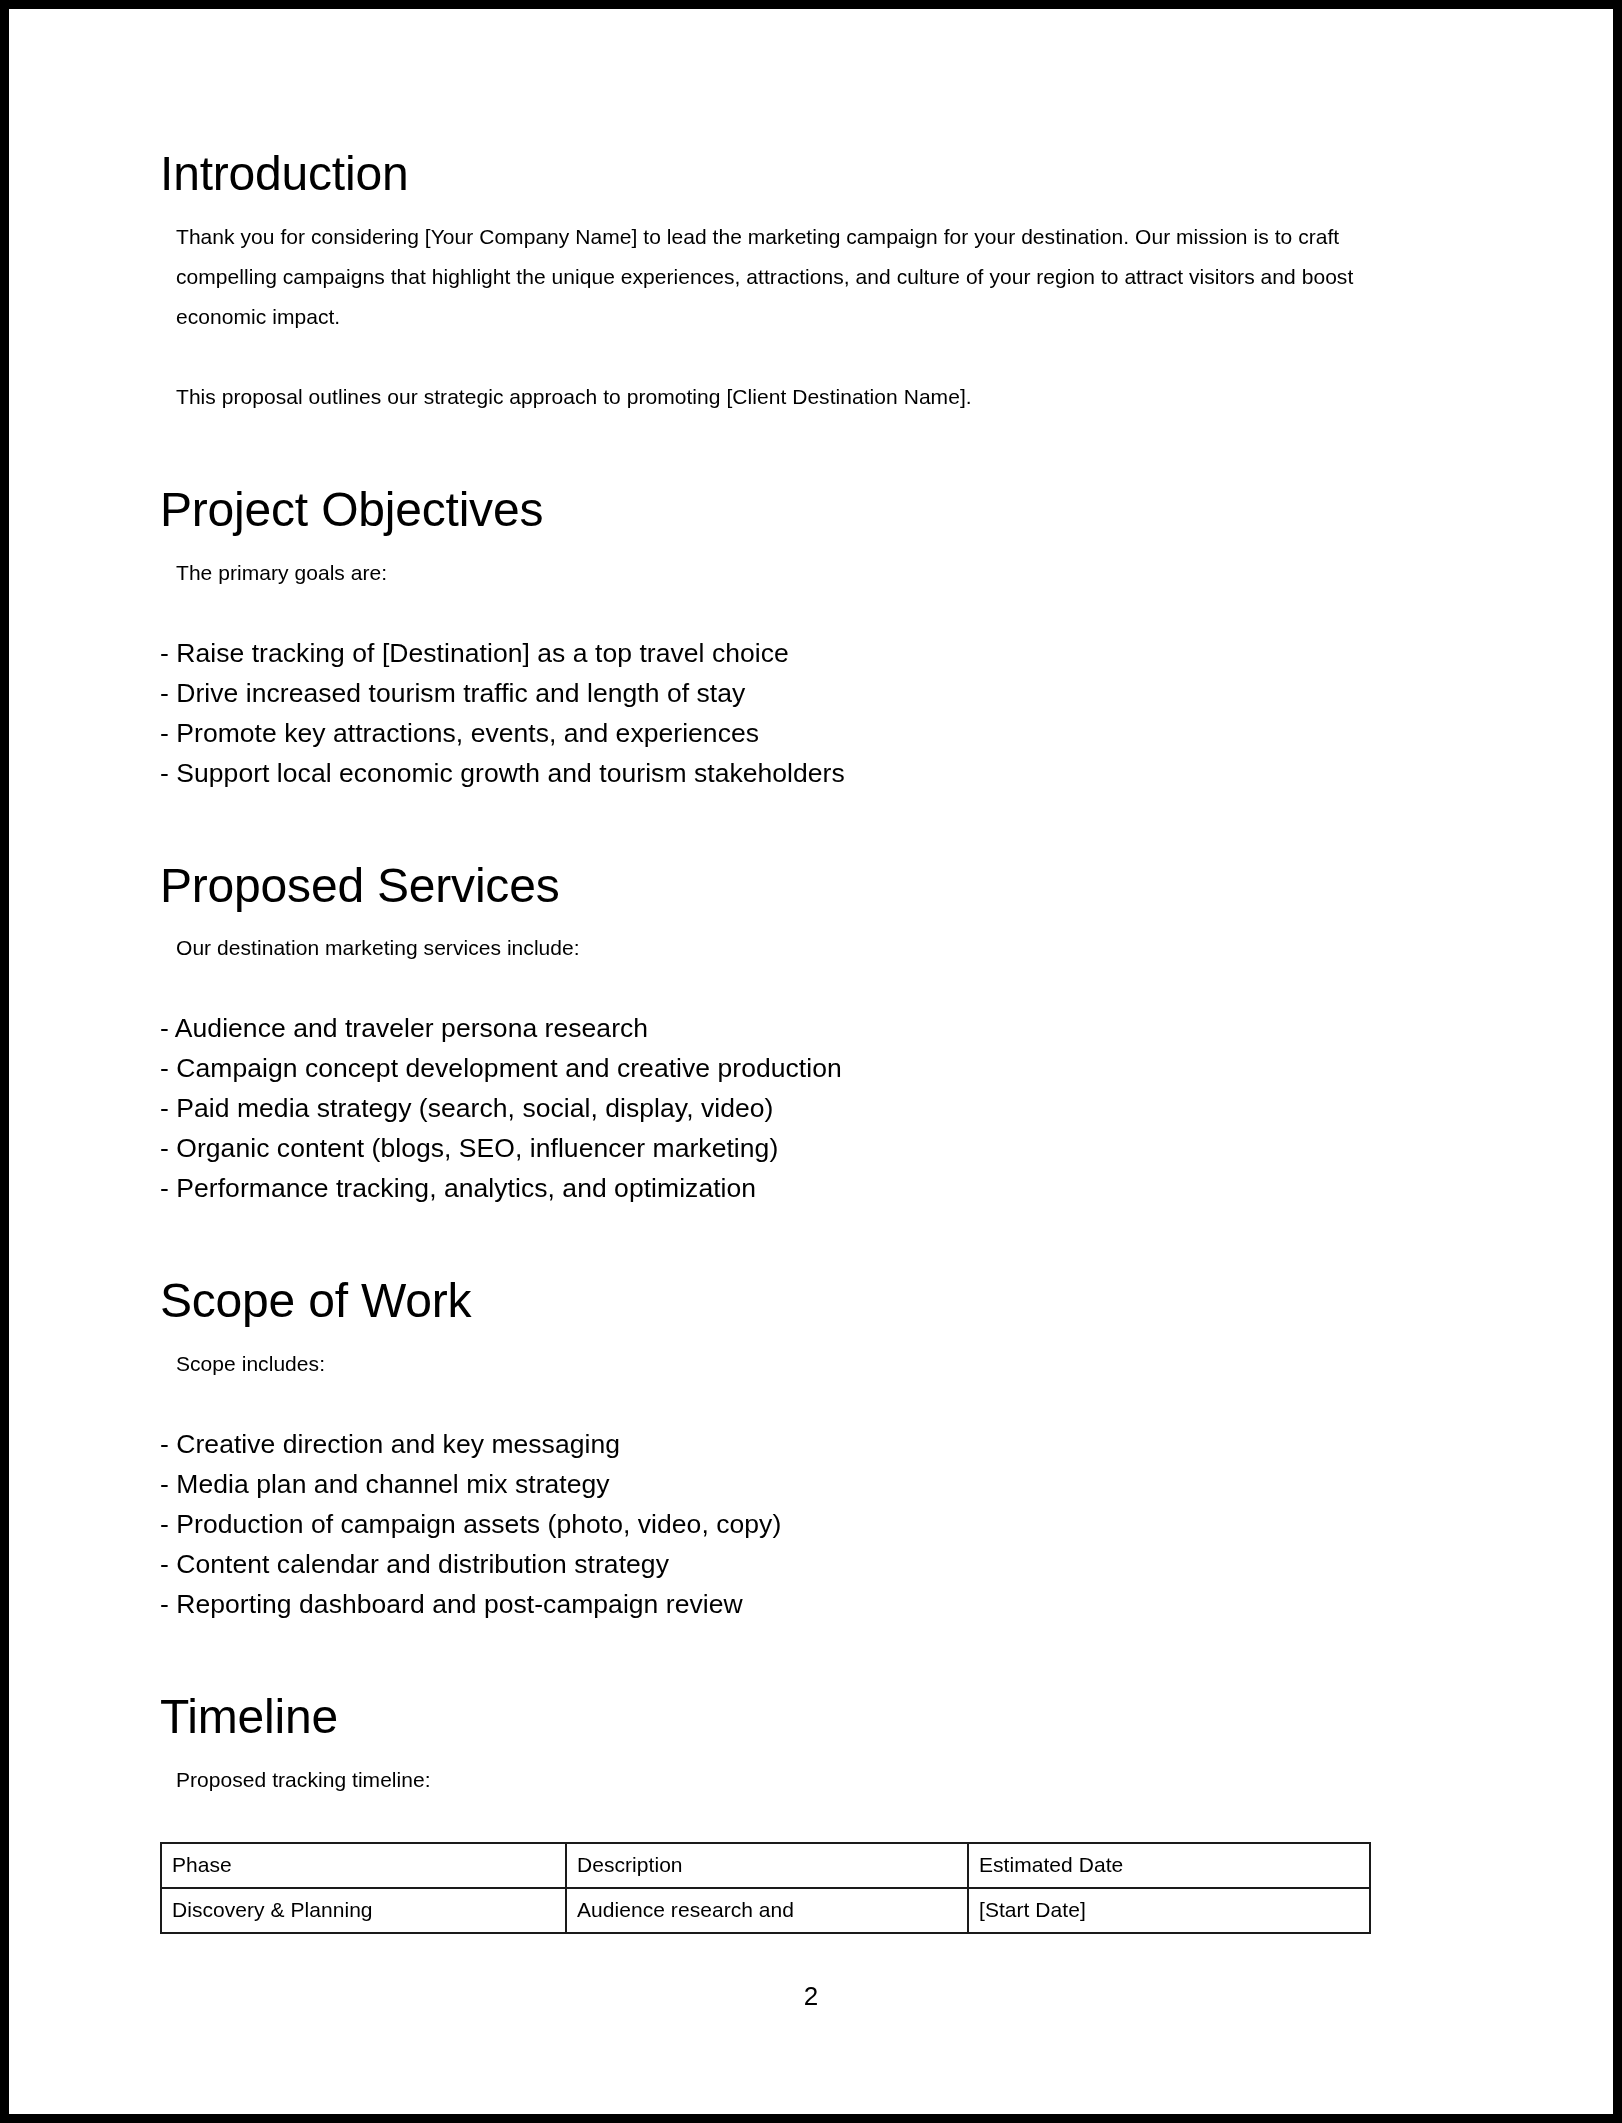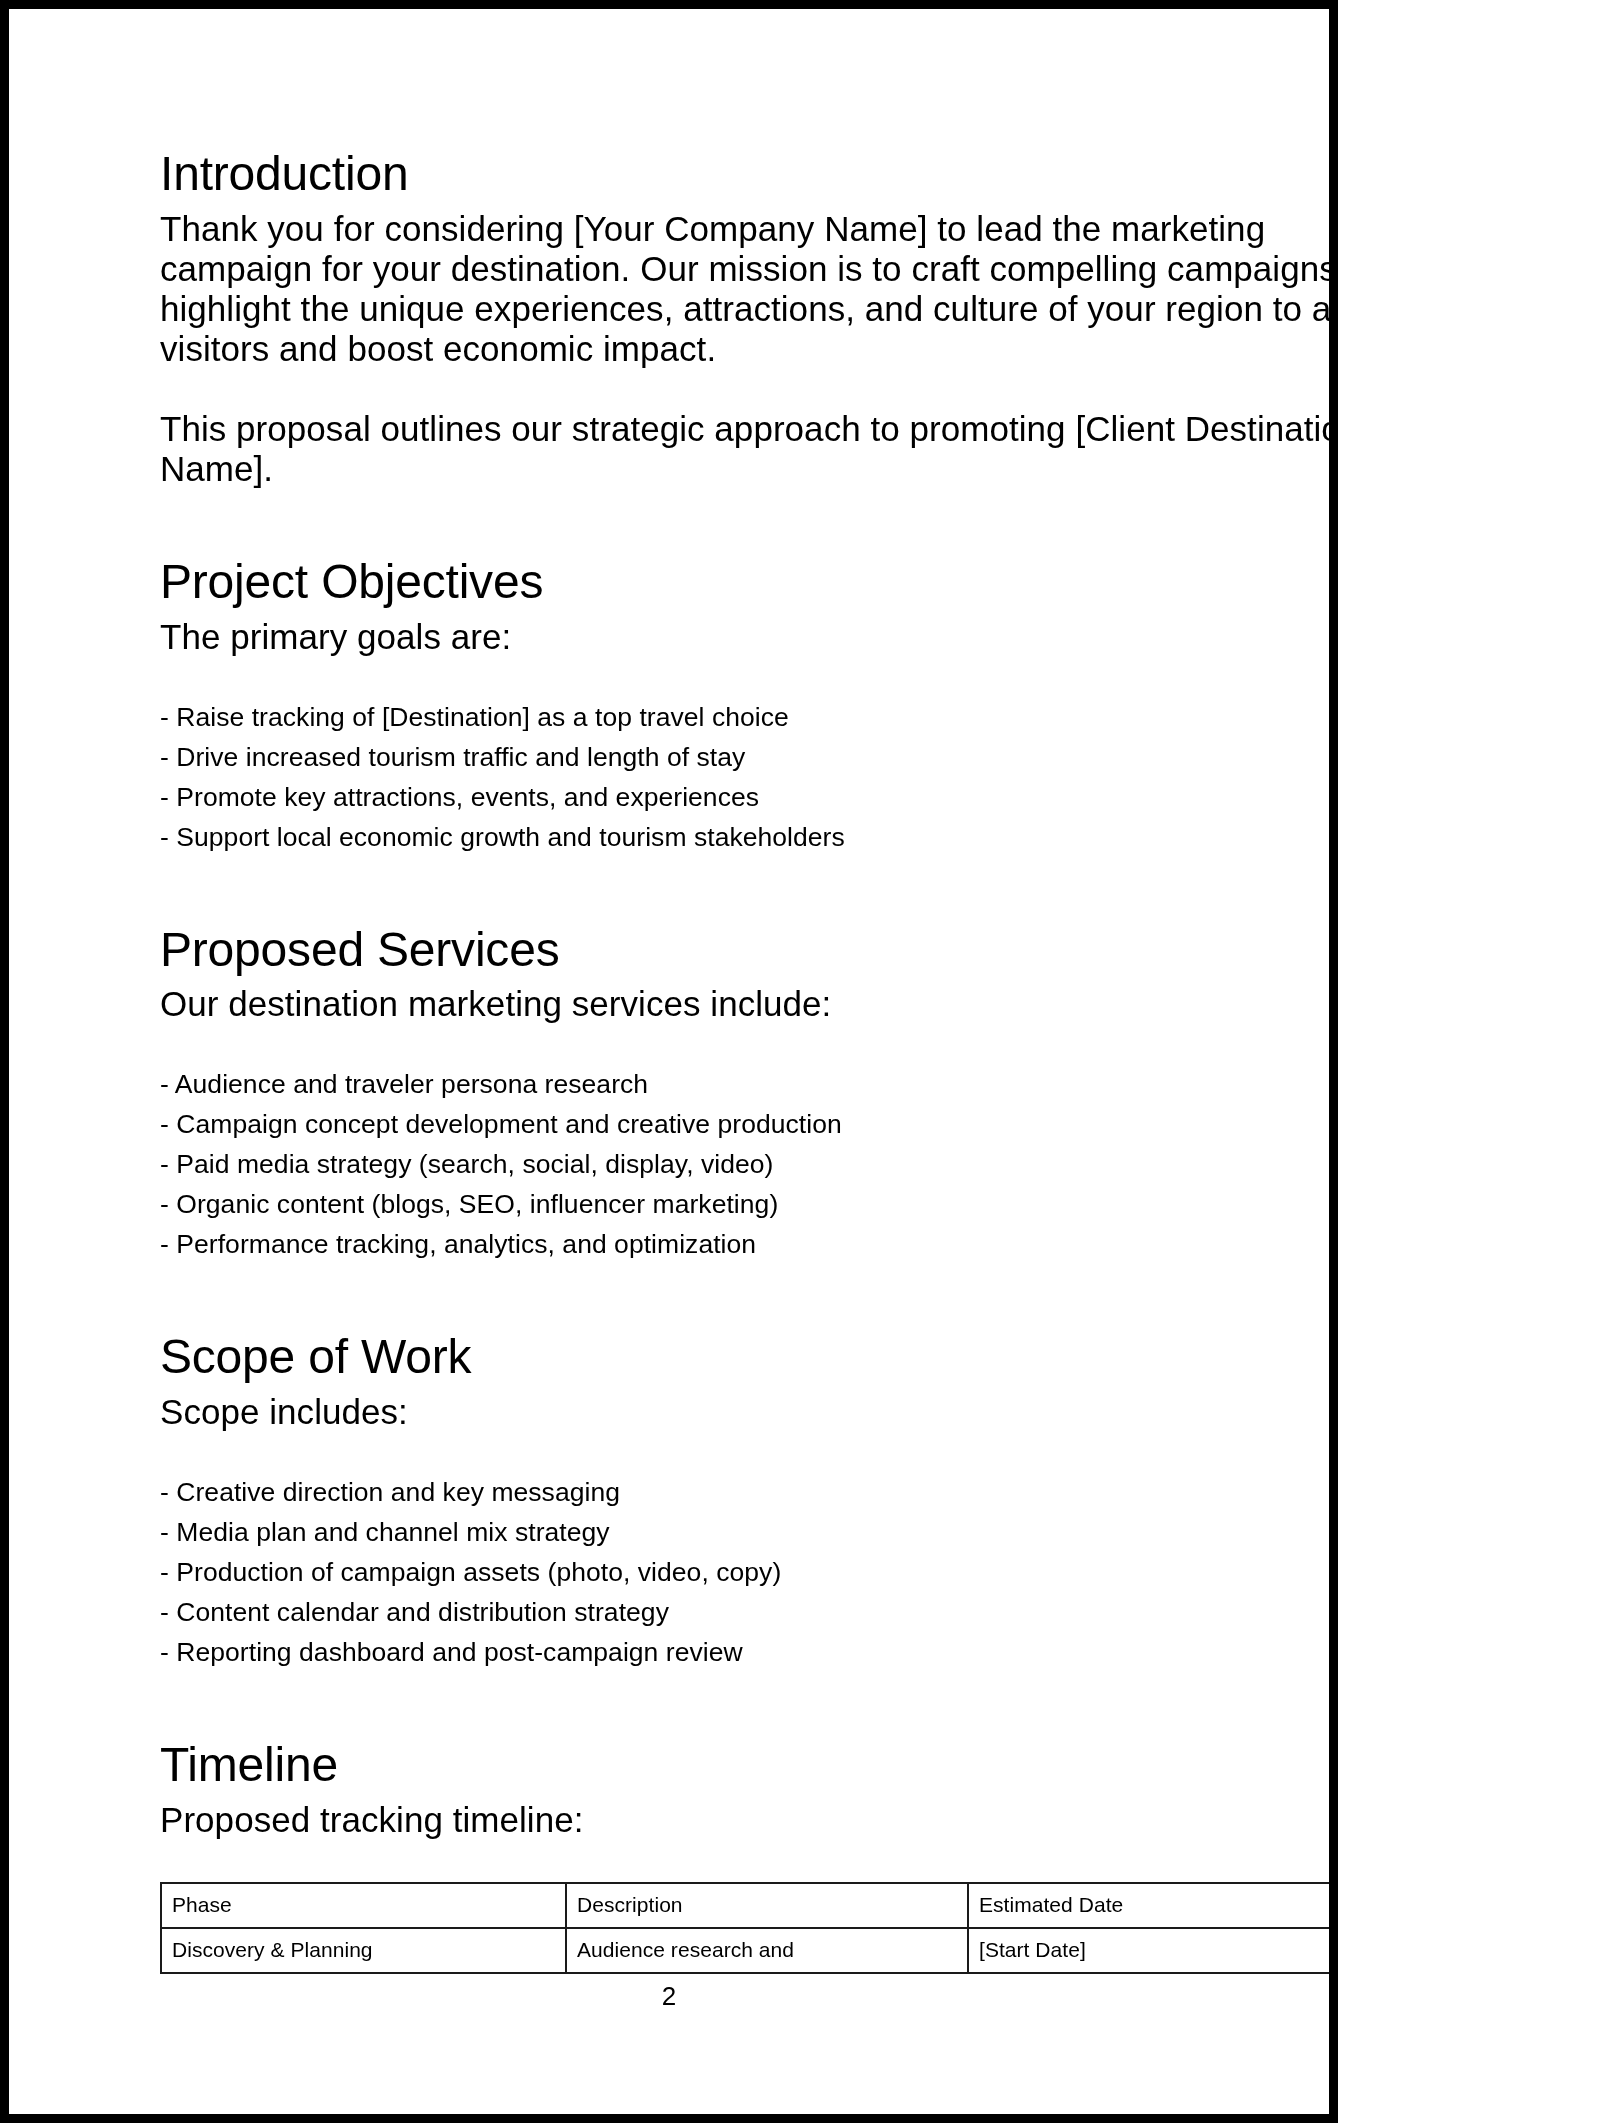--- a/index.html
+++ b/index.html
@@ -1,21 +1,21 @@
 <!DOCTYPE html>
 <html><head>
 <meta charset="utf-8">
 <style>
   html, body {
     margin: 0;
     padding: 0;
     background: #ffffff;
   }
   .page-frame {
-    width: 1338px;
+    width: 1622px;
     height: 2123px;
     box-sizing: border-box;
     border: 9px solid #000000;
     background: #ffffff;
     position: relative;
     overflow: hidden;
     font-family: "Liberation Sans", sans-serif;
     color: #000000;
     text-decoration: underline;
   }
@@ -38,23 +38,23 @@
     margin: 0 0 8px 0;
     letter-spacing: -0.2px;
   }
   h1.section-title.first {
     margin-top: 0;
   }
   h1.section-title.spaced {
     margin-top: 66px;
   }
   p.body-text {
-    font-size: 35px;
+    font-size: 21px;
     line-height: 40px;
-    margin: 0;
+    margin: 16px;
     letter-spacing: 0.05px;
   }
   p.body-text + p.body-text {
     margin-top: 40px;
   }
   .bullet-list {
     margin: 40px 0 0 0;
     padding: 0;
     list-style: none;
   }

